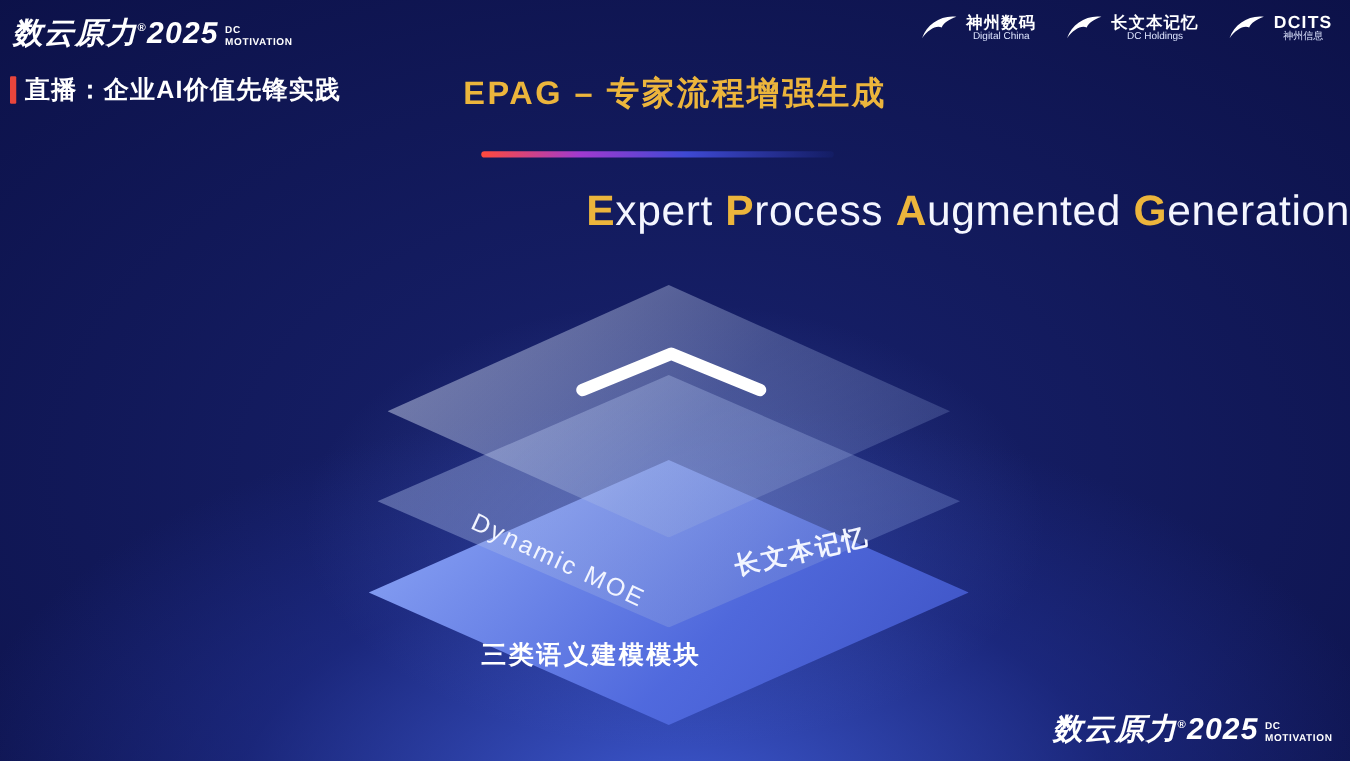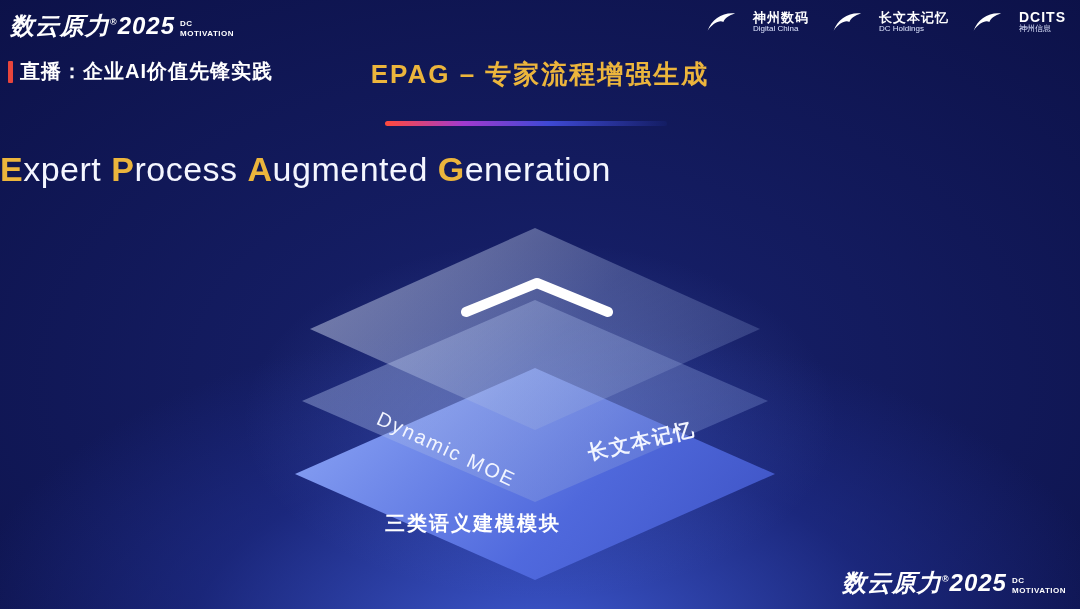--- a/index.html
+++ b/index.html
@@ -24,27 +24,27 @@
   .live-bar{width:5px;height:22px;background:#e8453c;border-radius:1px;}
   .live-text{font-size:20px;font-weight:800;letter-spacing:1px;}
 
   
   .title-cn{position:absolute;left:300px;top:57px;width:480px;text-align:center;
     font-size:26px;font-weight:800;color:#ecb53c;letter-spacing:2px;}
   .grad-rule{position:absolute;left:385px;top:121px;width:282px;height:5px;border-radius:3px;
     background:linear-gradient(90deg,#ff4a3c 0%,#a03ad0 28%,#3e49d4 58%,rgba(28,48,150,0.15) 100%);}
 
   
-  .title-en{position:absolute;left:0;top:150px;width:1080px;text-align:left;
+  .title-en{position:absolute;left:0;top:150px;width:1080px;text-align:right;
     font-size:34px;font-weight:500;letter-spacing:0.5px;color:#f4f6ff;}
   .title-en .g{color:#ecb53c;font-weight:700;}
 
   
   .logos{position:absolute;right:14px;top:10px;display:flex;gap:22px;align-items:center;}
-  .logo-item{display:flex;align-items:center;gap:16px;}
+  .logo-item{display:flex;align-items:center;gap:6px;text-align:center;}
   .logo-icon svg{display:block;}
   .logo-text{display:flex;flex-direction:column;line-height:1.1;}
   .logo-name{font-size:13px;font-weight:700;letter-spacing:1px;}
   .logo-name.latin{font-size:14px;}
   .logo-sub{font-size:8px;color:#dfe6ff;}
 
   
   .stack-glow{position:absolute;left:240px;top:240px;width:600px;height:360px;
     background:radial-gradient(ellipse,rgba(95,125,225,0.30) 0%,rgba(95,125,225,0) 70%);}
   .diamond{position:absolute;clip-path:polygon(50% 0,100% 50%,50% 100%,0 50%);}

